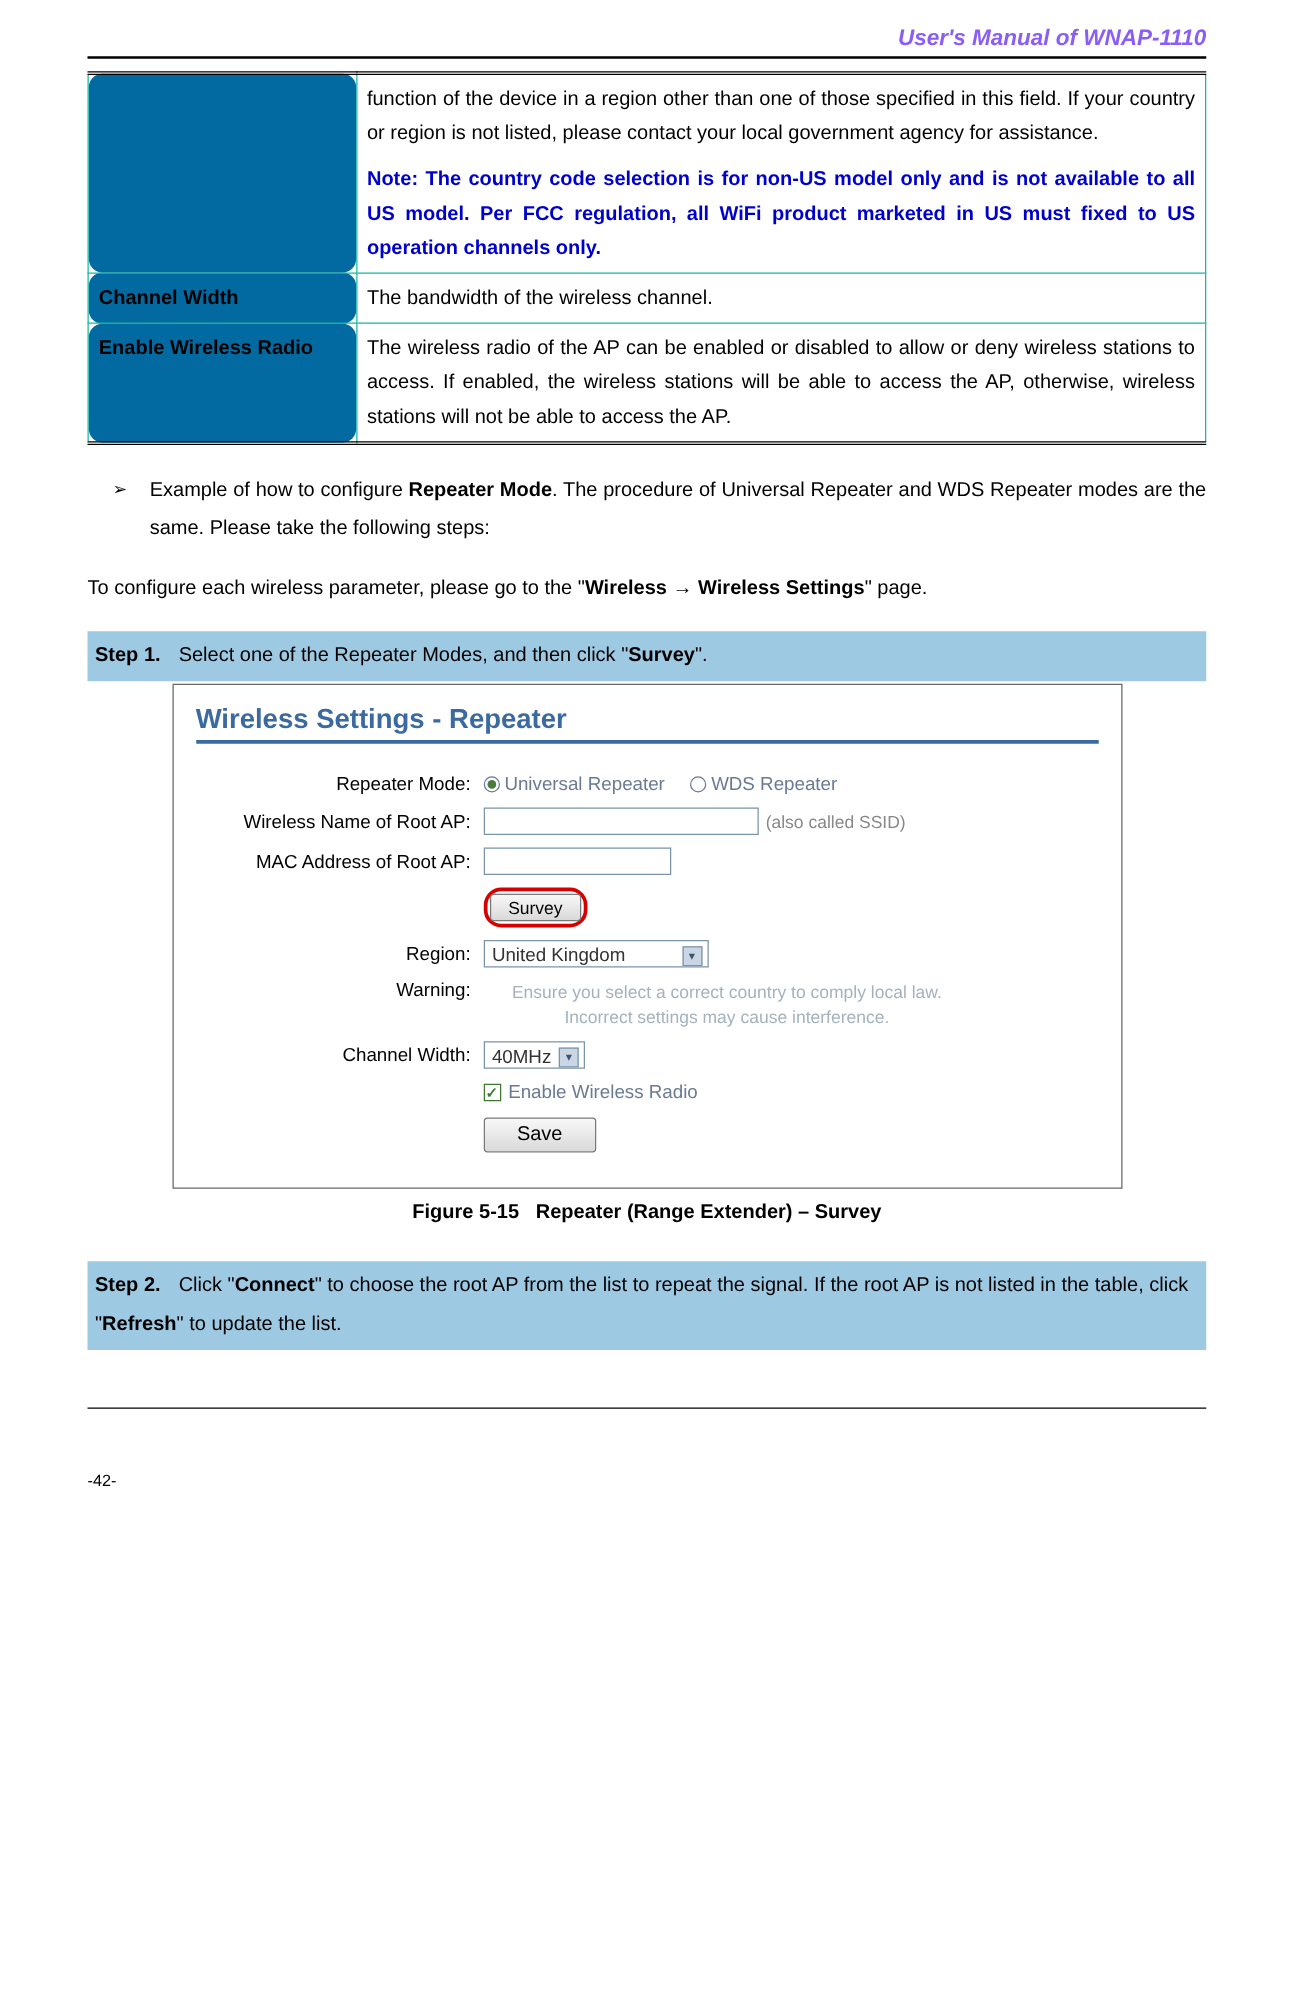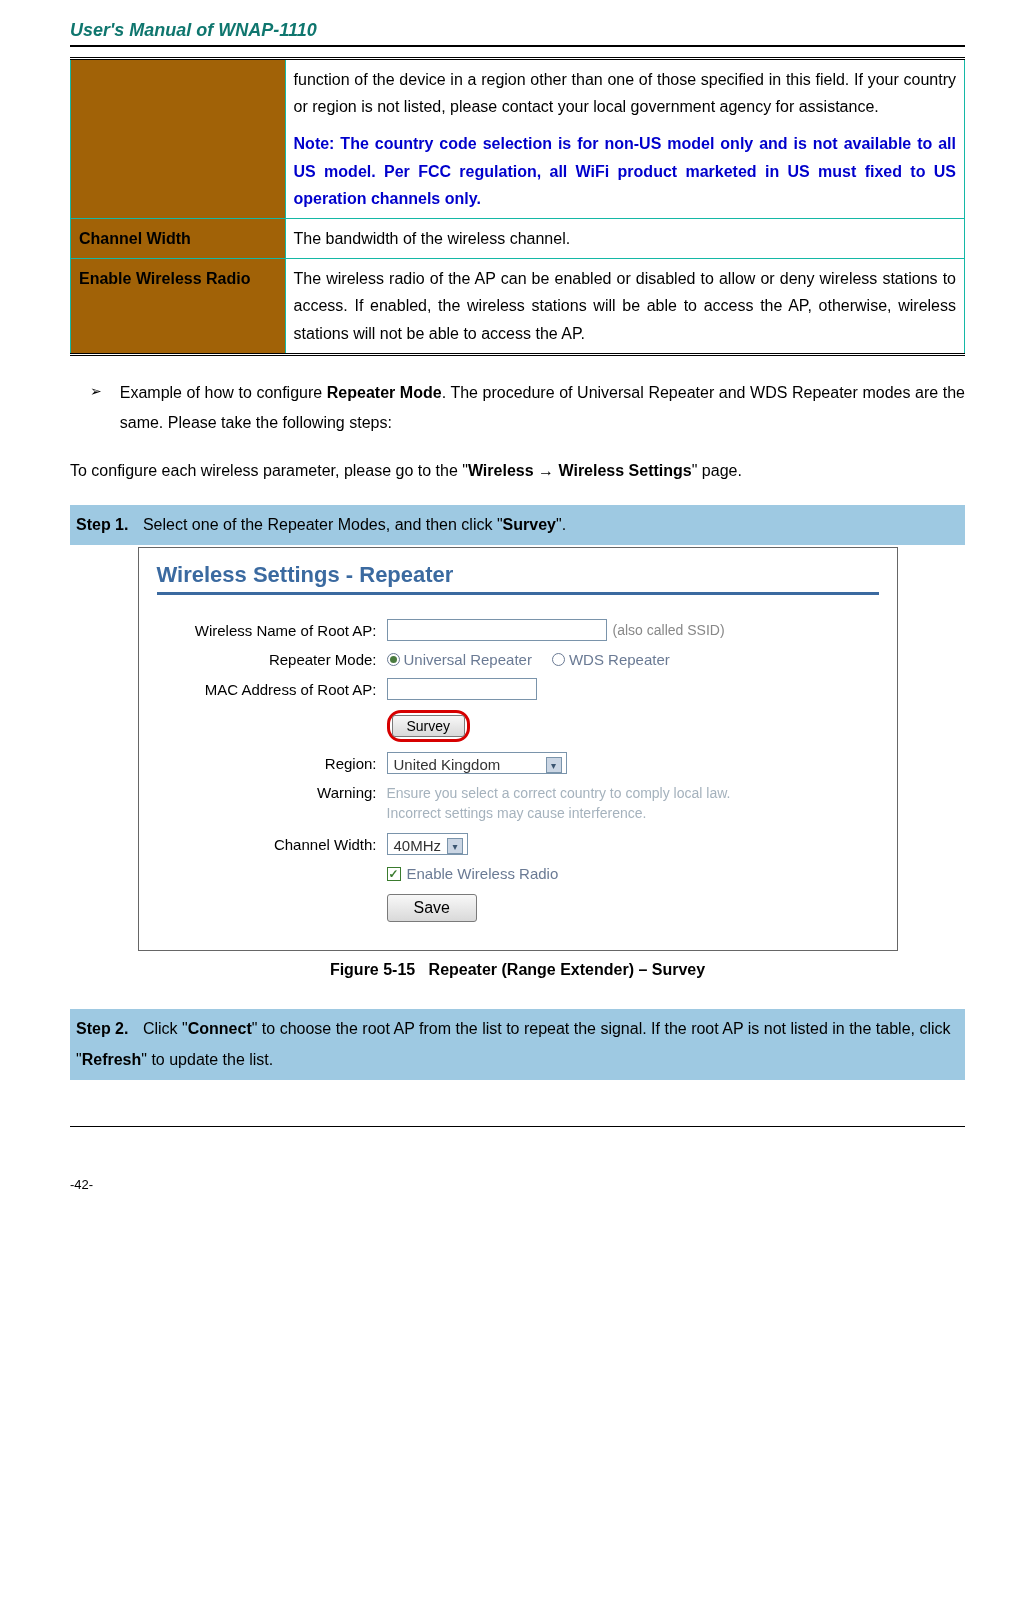--- a/index.html
+++ b/index.html
@@ -9,41 +9,43 @@
       padding: 20px 70px 30px 70px;
       color: #000;
       font-size: 16px;
     }
     .header-wrap {
       border-bottom: 2px solid #000;
       padding-bottom: 4px;
       margin-bottom: 10px;
     }
     .header-title {
+      text-align: right;
       font-weight: bold;
       font-style: italic;
-      color: #0f766e;
+      color: #8b5cf6;
       font-size: 18px;
     }
     .param-table {
       width: 100%;
       border-collapse: collapse;
       border-top: 3px double #000;
       border-bottom: 3px double #000;
     }
     .param-table td {
       border: 1px solid #14b8a6;
       padding: 6px 8px;
       vertical-align: top;
       line-height: 1.7;
     }
     .param-table td.label-col {
       width: 24%;
-      background: #a16207;
-      font-weight: bold;
+      background: #0369a1;
+      font-weight: bold;
+      border-radius: 11px;
     }
     .note-blue {
       color: #0000cc;
       font-weight: bold;
       text-align: justify;
     }
     .param-cell { text-align: justify; }
     .bullet-row {
       margin: 22px 0 16px 20px;
       display: flex;
@@ -136,21 +138,21 @@
       color: #333;
       background: #fff;
     }
     .select-ui .chev {
       background: #cbd6e4;
       border: 1px solid #7a94ab;
       width: 16px; height: 16px;
       display: inline-flex; justify-content: center; align-items: center;
       font-size: 10px; color: #3b5570;
     }
-    .warn-text { color: #a5b2bd; font-size: 14px; line-height: 1.4; width: 390px; }
+    .warn-text { color: #a5b2bd; font-size: 14px; line-height: 1.4; width: 390px; text-align: center; }
     .checkbox-ui {
       width: 14px; height: 14px;
       border: 1px solid #3a7b2e;
       display: inline-flex; justify-content:center; align-items:center;
       color: #3a7b2e; font-size: 12px; font-weight: bold;
     }
     .enable-label { color: #6a7a94; }
     .save-btn {
       background: linear-gradient(#f8f8f8,#d9d9d9);
       border: 1px solid #7a7a7a;
@@ -215,43 +217,43 @@
   <b class="step-label">Step 1.</b>
   <span>Select one of the Repeater Modes, and then click "</span><b>Survey</b><span>".</span>
 </div>
 
 <div style="display:flex; justify-content:center; margin-top:2px;">
   <div class="figure-box">
     <div class="figure-title">Wireless Settings - Repeater</div>
     <div class="title-underline"></div>
 
     <div class="form-row">
-      <div class="form-label">Wireless Name of Root AP:</div>
-      <div class="form-field">
-        <span class="text-input input-wide"></span>
-        <span class="ssid-hint">(also called SSID)</span>
-      </div>
-    </div>
-
-    <div class="form-row">
       <div class="form-label">Repeater Mode:</div>
       <div class="form-field">
         <span class="radio-ui">
           <span class="radio-circle selected"></span>
           <span>Universal Repeater</span>
         </span>
         <span style="width:8px"></span>
         <span class="radio-ui">
           <span class="radio-circle"></span>
           <span>WDS Repeater</span>
         </span>
       </div>
     </div>
 
     <div class="form-row">
+      <div class="form-label">Wireless Name of Root AP:</div>
+      <div class="form-field">
+        <span class="text-input input-wide"></span>
+        <span class="ssid-hint">(also called SSID)</span>
+      </div>
+    </div>
+
+    <div class="form-row">
       <div class="form-label">MAC Address of Root AP:</div>
       <div class="form-field">
         <span class="text-input input-med"></span>
       </div>
     </div>
 
     <div class="form-row">
       <div class="form-label"></div>
       <div class="form-field">
         <span class="survey-btn-wrap">

